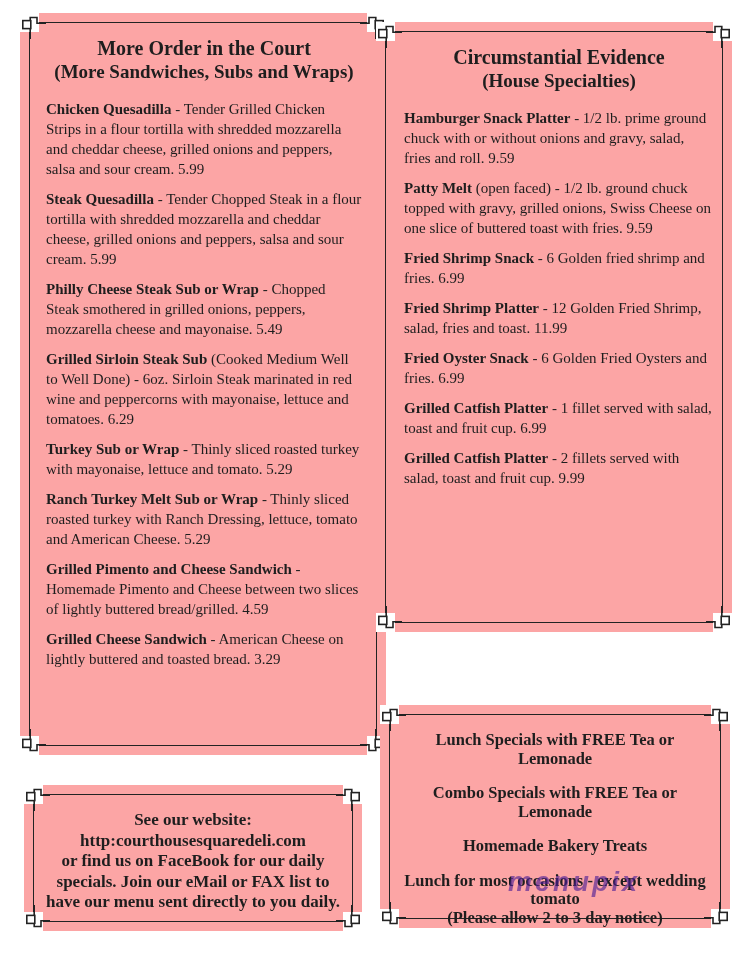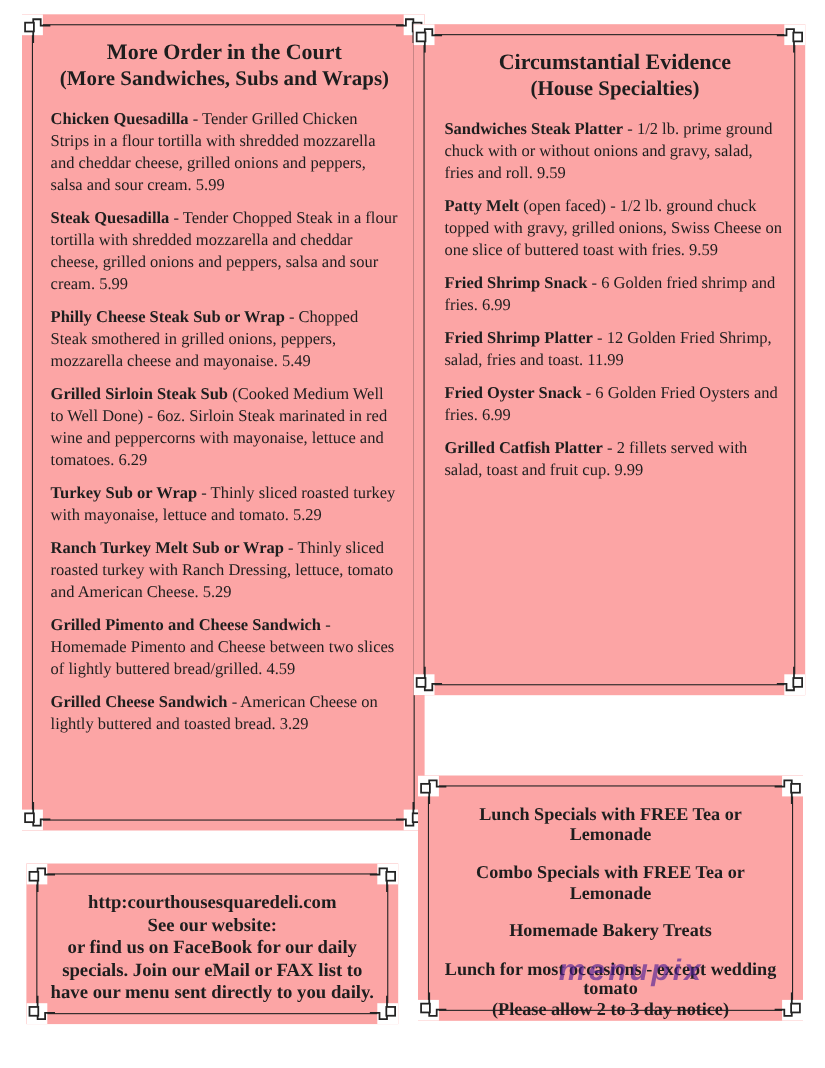--- a/index.html
+++ b/index.html
@@ -104,32 +104,33 @@
 
 <div class="fancy-box" id="right-menu-box">
   <div class="frame"></div>
   <div class="box-content">
     <div class="menu-head">
       <div class="menu-title">Circumstantial Evidence</div>
       <div class="menu-subtitle">(House Specialties)</div>
     </div>
     <div class="menu-items">
 
-        <p class="menu-item"><span class="item-name">Sandwiches Steak Platter</span> <span class="item-rest">- 1/2 lb. prime ground chuck with or without onions and gravy, salad, fries and roll.  9.59</span></p>
+        <p class="menu-item"><span class="item-name">Hamburger Snack Platter</span> <span class="item-rest">- 1/2 lb. prime ground chuck with or without onions and gravy, salad, fries and roll.  9.59</span></p>
 
         <p class="menu-item"><span class="item-name">Patty Melt</span> <span class="item-rest">(open faced) - 1/2 lb. ground chuck topped with gravy, grilled onions, Swiss Cheese on one slice of buttered toast with fries.  9.59</span></p>
 
 
         <p class="menu-item"><span class="item-name">Fried Shrimp Snack</span> <span class="item-rest">- 6 Golden fried shrimp and fries.  6.99</span></p>
 
         <p class="menu-item"><span class="item-name">Fried Shrimp Platter</span> <span class="item-rest">- 12 Golden Fried Shrimp, salad, fries and toast.  11.99</span></p>
 
         <p class="menu-item"><span class="item-name">Fried Oyster Snack</span> <span class="item-rest">- 6 Golden Fried Oysters and fries.  6.99</span></p>
 
 
+        <p class="menu-item"><span class="item-name">Grilled Catfish Platter</span> <span class="item-rest">- 1 fillet served with salad, toast and fruit cup.  6.99</span></p>
 
         <p class="menu-item"><span class="item-name">Grilled Catfish Platter</span> <span class="item-rest">- 2 fillets served with salad, toast and fruit cup.  9.99</span></p>
       </div>
   </div>
 
   <svg class="corner corner-tl" viewBox="0 0 26 26" xmlns="http://www.w3.org/2000/svg">
     <rect x="0" y="0" width="19" height="19" fill="#ffffff"></rect>
     <path d="M26 10.2 H17 V4.5 H10.2 V26" fill="none" stroke="#232323" stroke-width="1.6"></path>
     <rect x="2.8" y="7.6" width="8" height="8" fill="#ffffff" stroke="#232323" stroke-width="1.6"></rect>
   </svg>
@@ -147,24 +148,24 @@
     <rect x="0" y="0" width="19" height="19" fill="#ffffff"></rect>
     <path d="M26 10.2 H17 V4.5 H10.2 V26" fill="none" stroke="#232323" stroke-width="1.6"></path>
     <rect x="2.8" y="7.6" width="8" height="8" fill="#ffffff" stroke="#232323" stroke-width="1.6"></rect>
   </svg>
   </div>
 
 <div class="fancy-box" id="website-box">
   <div class="frame"></div>
   <div class="box-content">
 
+      <div class="website-line">See our website:</div>
+
       <div class="website-line">http:courthousesquaredeli.com</div>
 
-      <div class="website-line">See our website:</div>
-
       <div class="website-line">or find us on FaceBook for our daily</div>
 
       <div class="website-line">specials.  Join our eMail or FAX list to</div>
 
       <div class="website-line">have our menu sent directly to you daily.</div>
     </div>
 
   <svg class="corner corner-tl" viewBox="0 0 26 26" xmlns="http://www.w3.org/2000/svg">
     <rect x="0" y="0" width="19" height="19" fill="#ffffff"></rect>
     <path d="M26 10.2 H17 V4.5 H10.2 V26" fill="none" stroke="#232323" stroke-width="1.6"></path>

